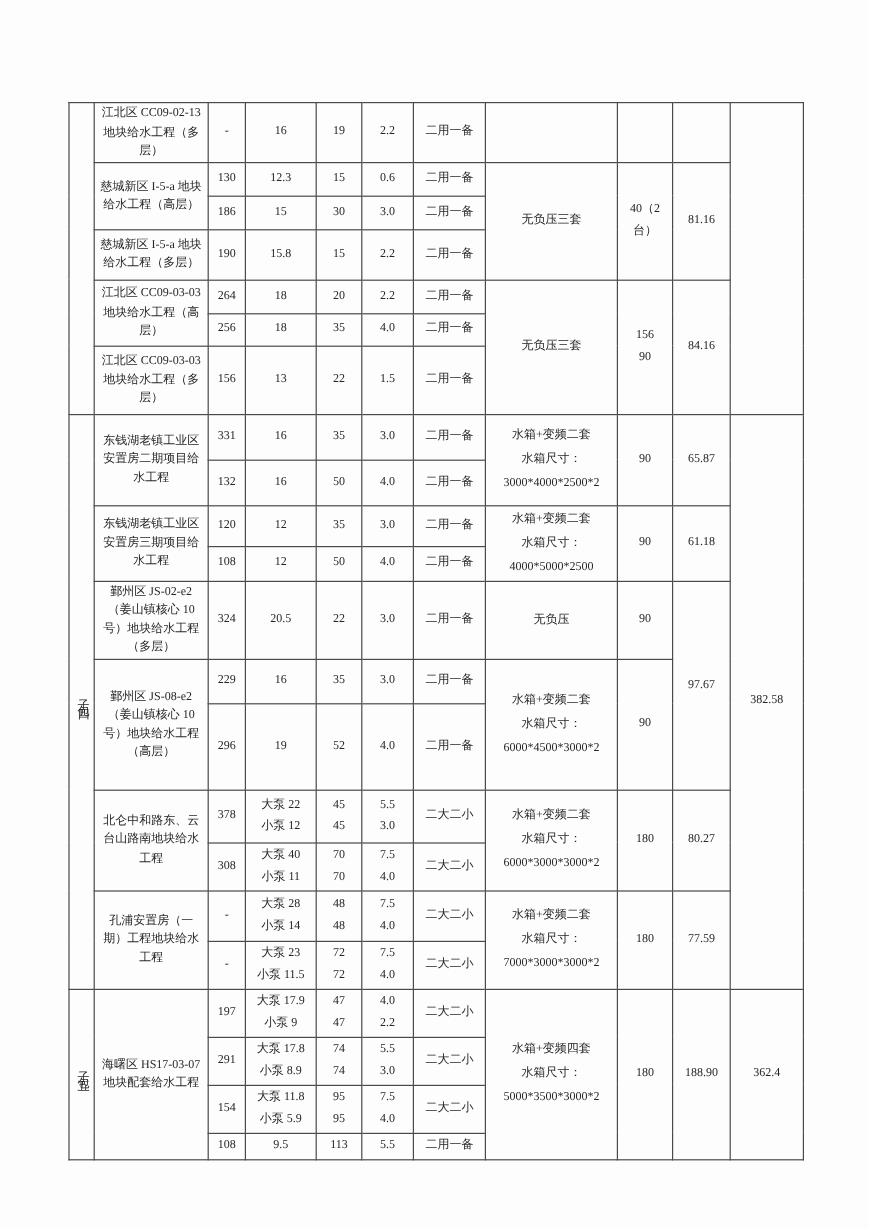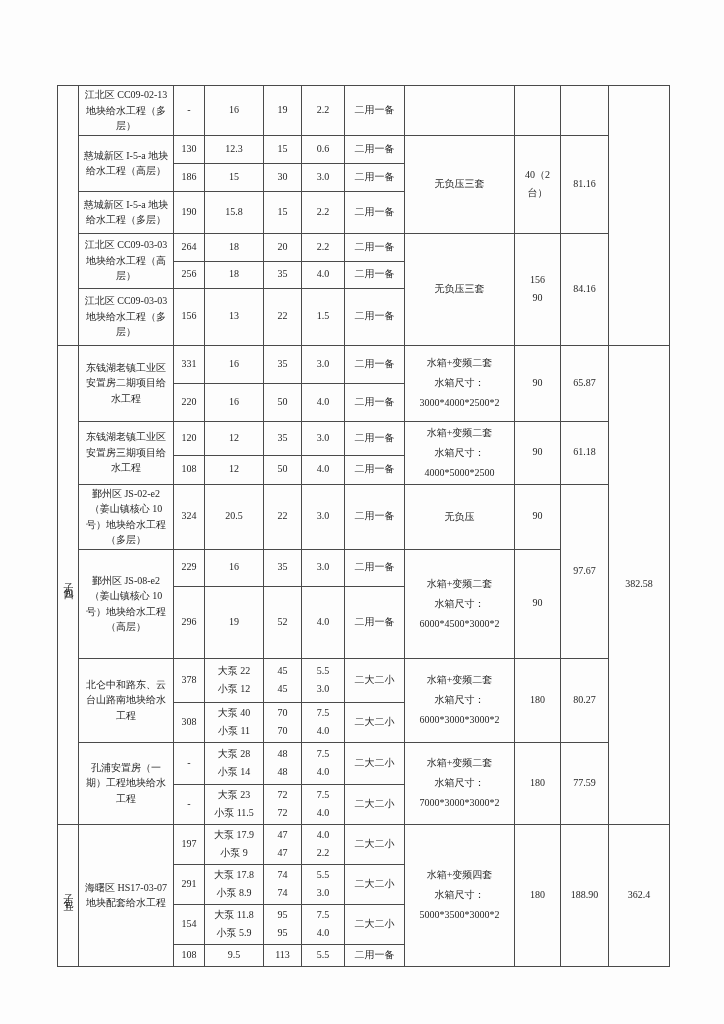--- a/index.html
+++ b/index.html
@@ -149,21 +149,21 @@
         <td>3.0</td>
         <td>二用一备</td>
         <td class="equip" rowspan="2">水箱+变频二套
 水箱尺寸：
 3000*4000*2500*2</td>
         <td rowspan="2">90</td>
         <td rowspan="2">65.87</td>
         <td rowspan="11">382.58</td>
       </tr>
       <tr style="height:38px">
-        <td>220</td>
+        <td>132</td>
         <td>16</td>
         <td>50</td>
         <td>4.0</td>
         <td>二用一备</td>
       </tr>
       <tr style="height:30px">
         <td class="proj" rowspan="2">东钱湖老镇工业区安置房三期项目给水工程</td>
         <td>120</td>
         <td>12</td>
         <td>35</td>

